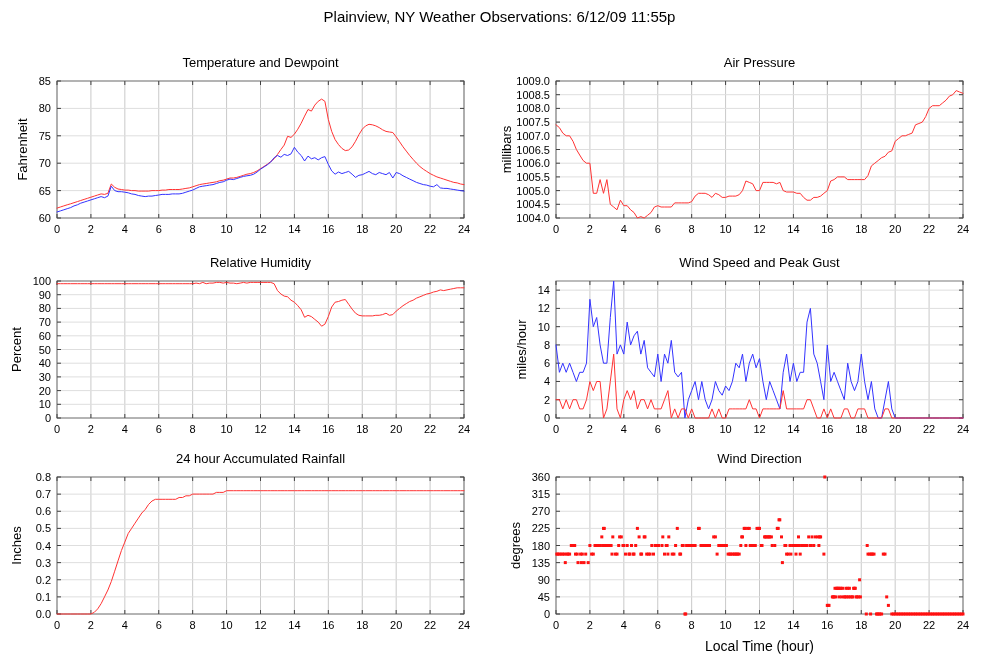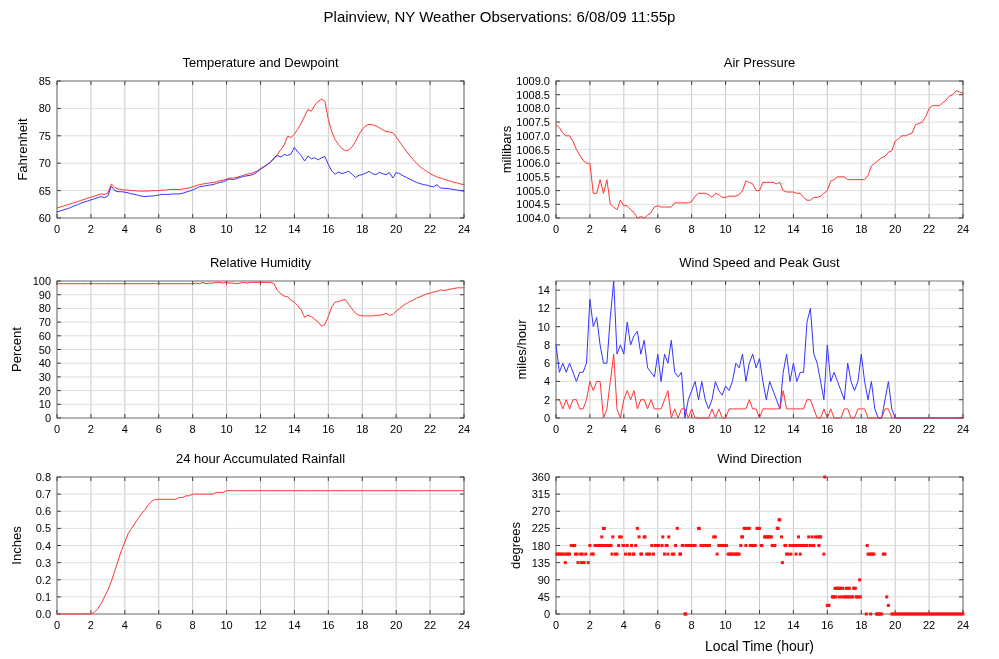--- a/index.html
+++ b/index.html
@@ -7,21 +7,21 @@
         font-family:"Liberation Sans",sans-serif;overflow:hidden;}
   #page-title{position:absolute;top:8px;left:0;width:100%;text-align:center;
               font-size:15px;color:#000;}
   .chart-cell{position:absolute;}
   svg text{font-family:"Liberation Sans",sans-serif;}
 </style>
 </head>
 <body>
 
 <div id="page">
-  <div id="page-title">Plainview, NY Weather Observations: 6/08/09 11:55p</div>
+  <div id="page-title">Plainview, NY Weather Observations: 6/12/09 11:55p</div>
   <div class="chart-cell" style="left: 0px; top: 45px; width: 500px; height: 200px;"><svg width="500" height="200">
         <line x1="57" y1="36" x2="57" y2="173" stroke="#c9c9c9" stroke-width="1"></line>
         <line x1="90.91666666666666" y1="36" x2="90.91666666666666" y2="173" stroke="#c9c9c9" stroke-width="1"></line>
         <line x1="124.83333333333333" y1="36" x2="124.83333333333333" y2="173" stroke="#c9c9c9" stroke-width="1"></line>
         <line x1="158.75" y1="36" x2="158.75" y2="173" stroke="#c9c9c9" stroke-width="1"></line>
         <line x1="192.66666666666666" y1="36" x2="192.66666666666666" y2="173" stroke="#c9c9c9" stroke-width="1"></line>
         <line x1="226.58333333333334" y1="36" x2="226.58333333333334" y2="173" stroke="#c9c9c9" stroke-width="1"></line>
         <line x1="260.5" y1="36" x2="260.5" y2="173" stroke="#c9c9c9" stroke-width="1"></line>
         <line x1="294.4166666666667" y1="36" x2="294.4166666666667" y2="173" stroke="#c9c9c9" stroke-width="1"></line>
         <line x1="328.3333333333333" y1="36" x2="328.3333333333333" y2="173" stroke="#c9c9c9" stroke-width="1"></line>

